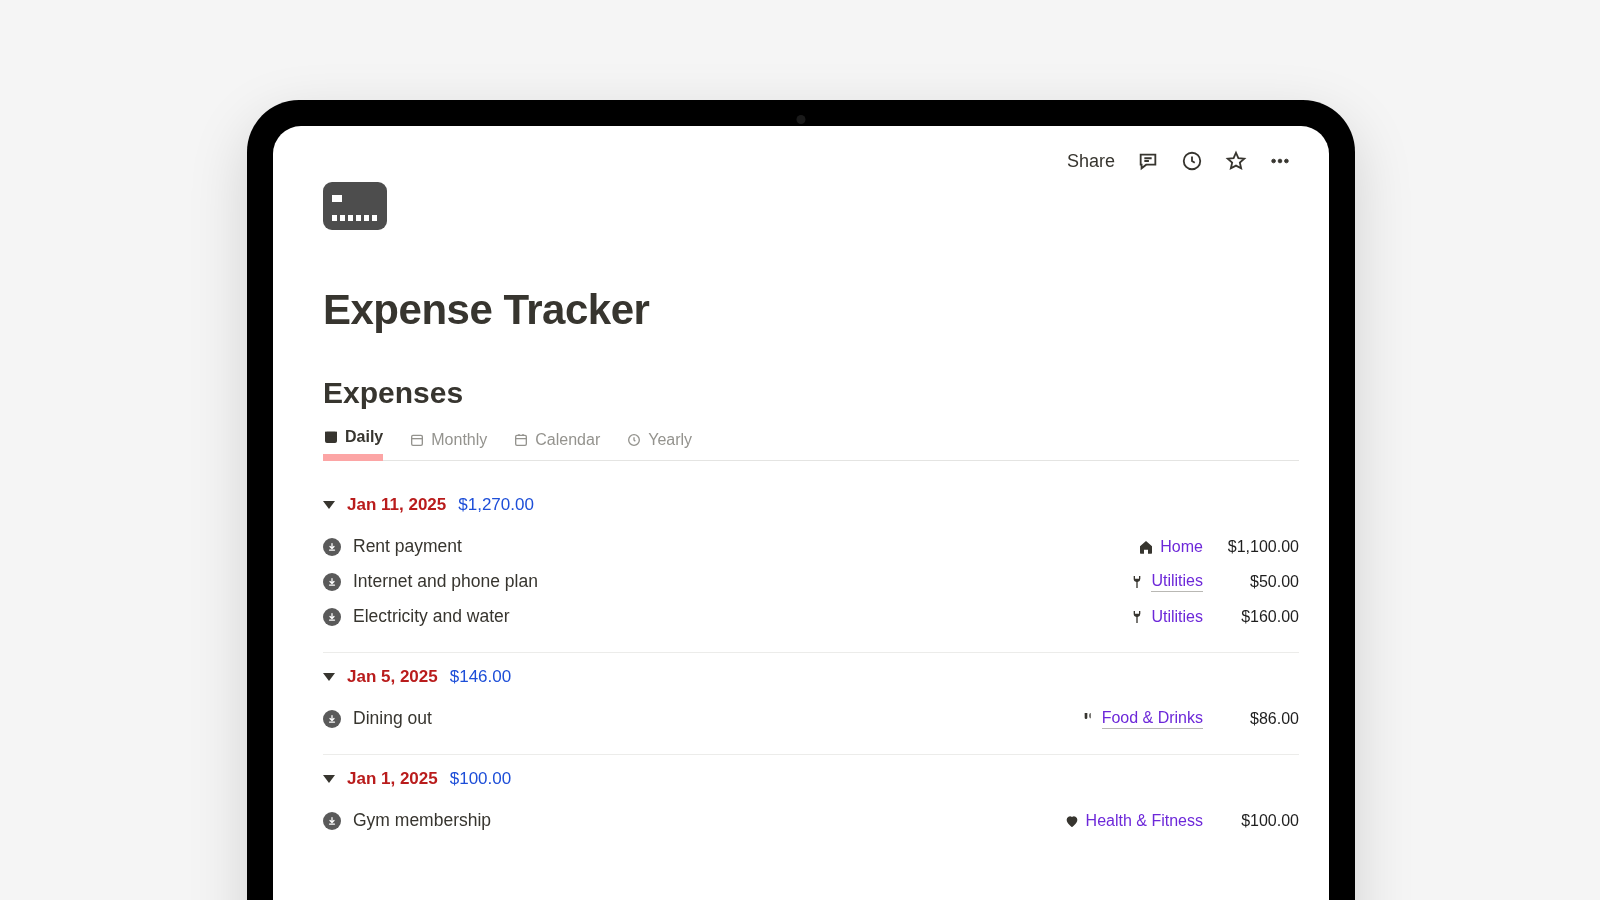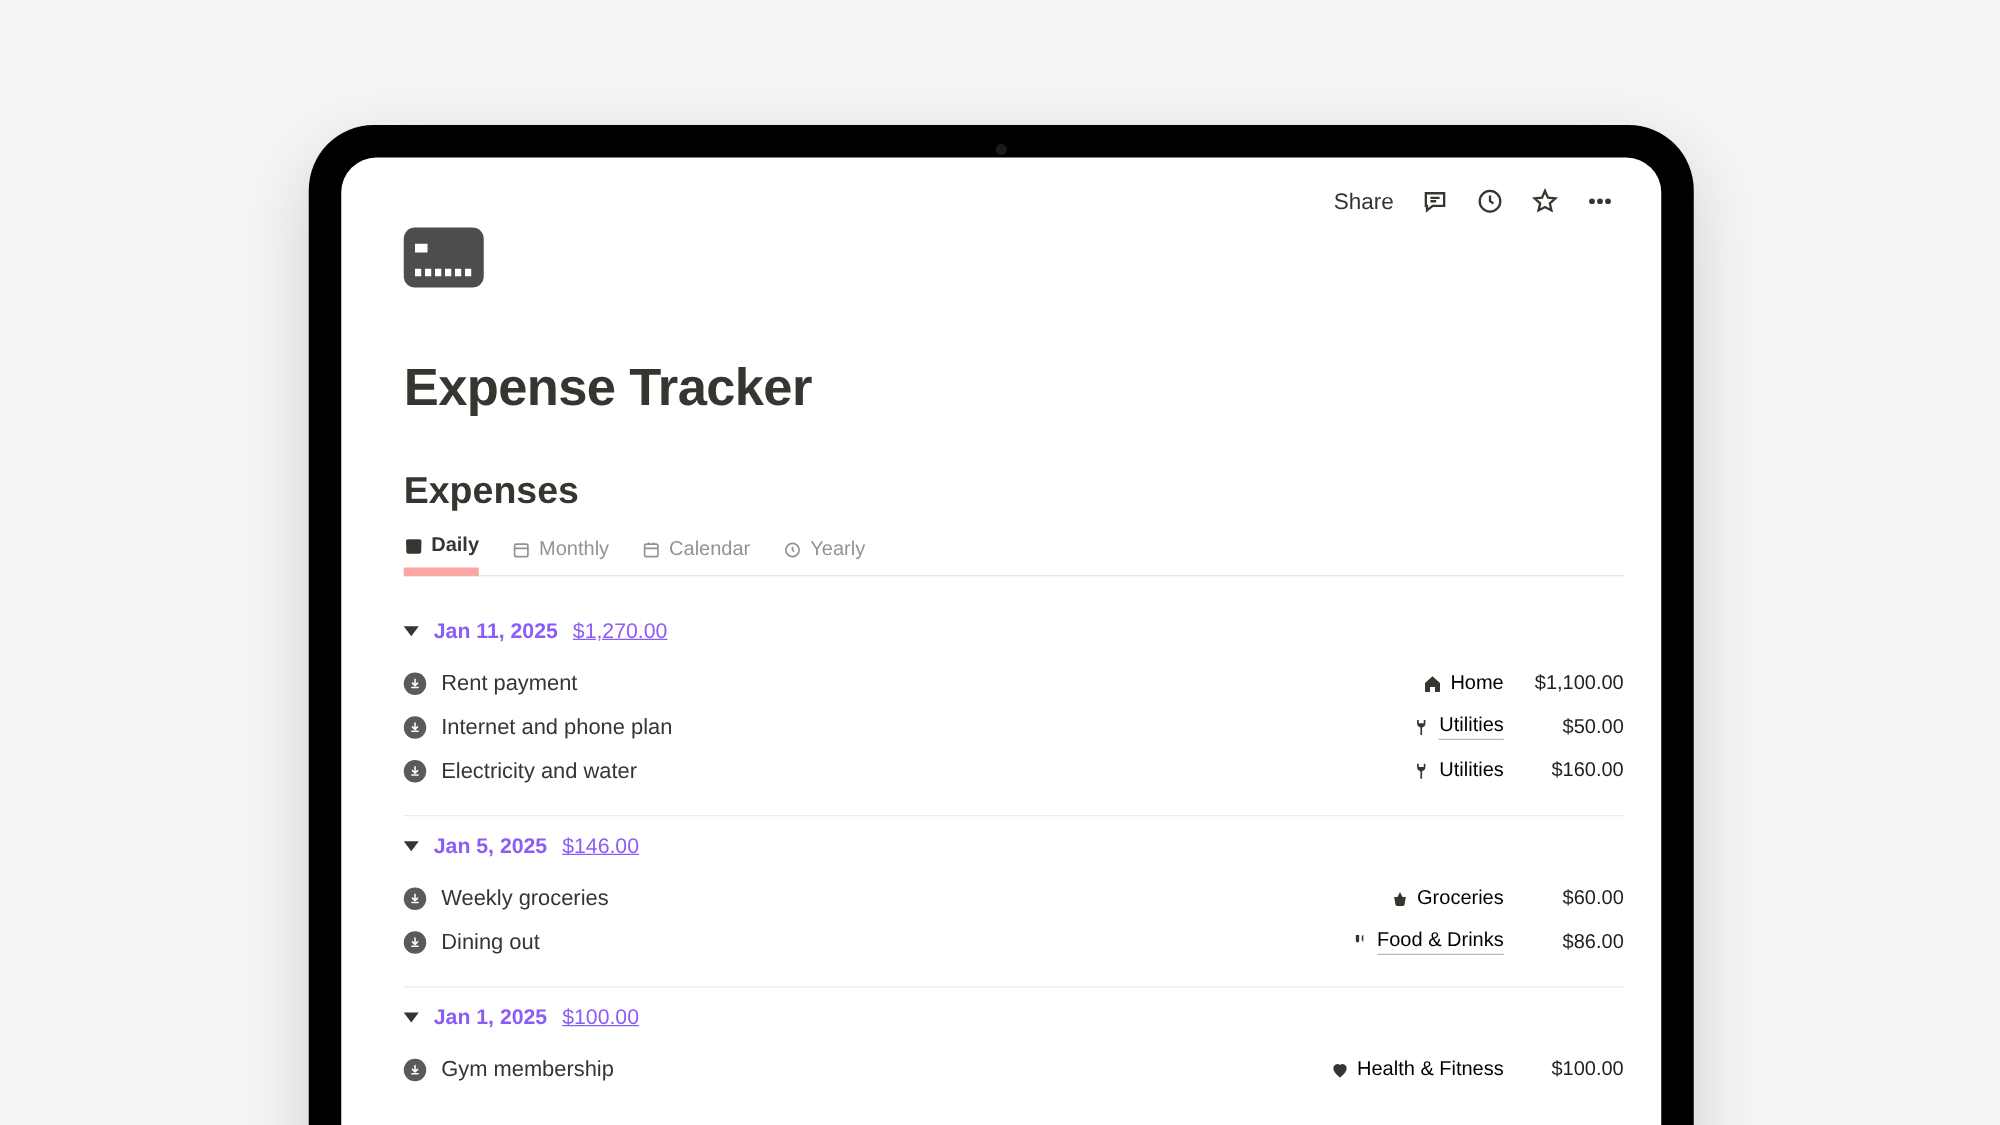--- a/index.html
+++ b/index.html
@@ -78,30 +78,30 @@
   .tab.active { color:#37352f; font-weight:600; border-bottom: 7px solid #fca5a5; margin-bottom:-1px; }
   .tab svg { width:16px; height:16px; }
   .tab.active svg { stroke:#37352f; fill:#37352f; }
   .tab:not(.active) svg { stroke:#94938e; fill:none; }
 
   
   .group { padding: 6px 0 18px; border-bottom: 1px solid #ececea; }
   .group:last-child { border-bottom:none; }
   .group-header { display:flex; align-items:center; gap:12px; font-size:17px; margin: 8px 0 14px; }
   .disclosure { width:0; height:0; border-left:6px solid transparent; border-right:6px solid transparent; border-top:8px solid #37352f; cursor:pointer; }
-  .group-date { font-weight:550; color:#8b5cf6; }
-  .group-total { color:#8b5cf6;text-decoration:underline; }
+  .group-date { font-weight:550; color:#b91c1c; }
+  .group-total { color:#1d4ed8; }
 
   .expense-row { display:flex; gap:12px; padding: 7px 0; font-size:17.5px; }
   .row-left { display:flex; align-items:center; gap:12px; flex: 1; }
   .row-icon { width:18px; height:18px; border-radius:50%; background:#5a5a5a; display:flex; align-items:center; justify-content:center; flex-shrink:0; }
   .row-icon svg { width:12px; height:12px; }
   .expense-name { font-weight:500; }
   .row-right { display:flex; align-items:center; gap:16px; }
-  .category { display:flex; align-items:center; gap:6px; font-size:16px; color:#000000; }
+  .category { display:flex; align-items:center; gap:6px; font-size:16px; color:#6d28d9; }
   .category .underline { border-bottom: 1px solid #b9b8b4; padding-bottom:1px; }
   .category svg { width:16px; height:16px; }
   .amount { font-size:16px; font-weight:450; min-width:80px; text-align:right; color:#1f1f1f; }
 
 </style>
 </head>
 <body>
 
 <div class="stage">
   <div class="device">
@@ -271,42 +271,20 @@
                 <span class="group-total">$146.00</span>
               </div>
               <div class="expense-row">
                 <div class="row-left">
                   <div class="row-icon">
                     <svg viewBox="0 0 24 24">
                       <path d="M12 5v10M8 11l4 4 4-4" stroke="#fff" stroke-width="2.5" fill="none" stroke-linecap="round"></path>
                       <path d="M7 18h10" stroke="#fff" stroke-width="2.5" stroke-linecap="round"></path>
                     </svg>
                   </div>
-                  <span class="expense-name">Weekly groceries</span>
-                </div>
-                <div class="row-right">
-                  <span class="category">
-                    <span style="display: inline-flex;">
-                      <svg viewBox="0 0 24 24" fill="#37352f">
-                        <path d="M5 10h14l-1.5 9a2 2 0 0 1-2 1.7h-7a2 2 0 0 1-2-1.7zM9 10l3-6 3 6"></path>
-                      </svg>
-                    </span>
-                    <span>Groceries</span>
-                  </span>
-                  <span class="amount">$60.00</span>
-                </div>
-              </div>
-              <div class="expense-row">
-                <div class="row-left">
-                  <div class="row-icon">
-                    <svg viewBox="0 0 24 24">
-                      <path d="M12 5v10M8 11l4 4 4-4" stroke="#fff" stroke-width="2.5" fill="none" stroke-linecap="round"></path>
-                      <path d="M7 18h10" stroke="#fff" stroke-width="2.5" stroke-linecap="round"></path>
-                    </svg>
-                  </div>
                   <span class="expense-name">Dining out</span>
                 </div>
                 <div class="row-right">
                   <span class="category">
                     <span style="display: inline-flex;">
                       <svg viewBox="0 0 24 24" fill="#37352f">
                         <path d="M7 3v7a2 2 0 0 0 2 2v9h0V12a2 2 0 0 0 2-2V3M9 3v6M16 3c-1.5 0-2 2-2 4s.5 4 2 4v10h0V3z"></path>
                       </svg>
                     </span>
                     <span class="underline">Food &amp; Drinks</span>

